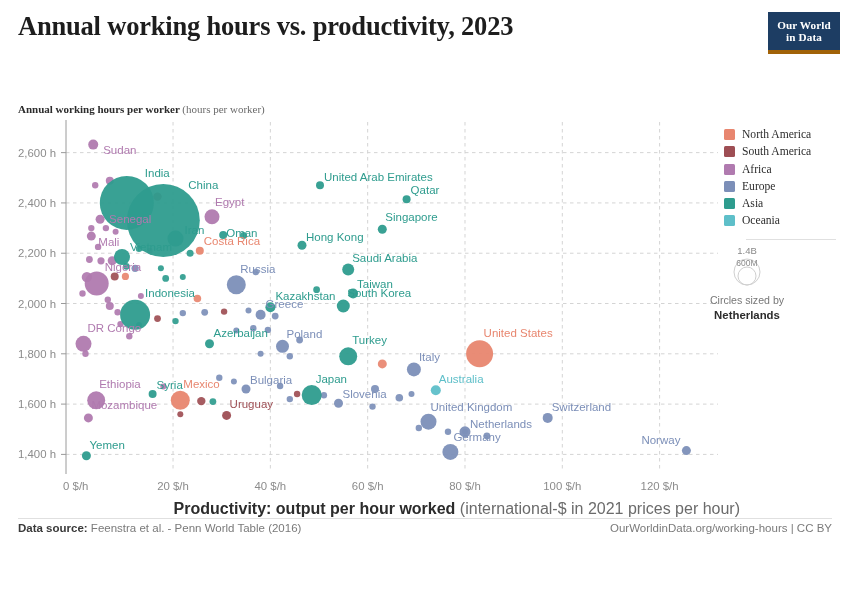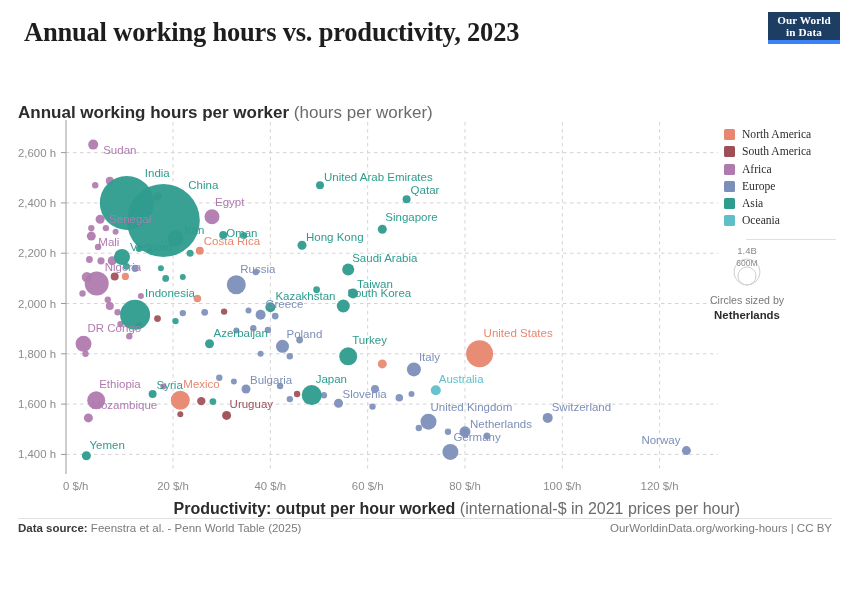--- a/index.html
+++ b/index.html
@@ -13,42 +13,42 @@
     position:relative;
     -webkit-font-smoothing:antialiased;
   }
   .root{position:relative;width:850px;height:600px;}
 
   
   .header{position:absolute;left:18px;top:12px;width:740px;}
   .title{
     font-family:"Liberation Serif", serif;
     font-size:26.5px;font-weight:700;color:#1d1d1d;
-    letter-spacing:-0.2px;line-height:1.1;margin:6px;
+    letter-spacing:-0.2px;line-height:1.1;margin:0;
   }
   .subtitle{
     margin-top:9px;font-size:13.3px;line-height:1.42;
     color:#5b5b5b;max-width:725px;font-weight:400;
   }
   .owid-logo{
     position:absolute;right:10px;top:12px;
-    width:72px;height:32px;background:#1d3d63;
-    border-bottom:4px solid #3b82f6;
+    width:72px;height:42px;background:#1d3d63;
+    border-bottom:4px solid #a16207;
     box-sizing:border-box;
     display:flex;flex-direction:column;align-items:center;justify-content:center;
     line-height:1.08;
   }
   .owid-logo span{
     color:#fff;font-size:11.2px;font-weight:700;
     font-family:"Liberation Serif", serif;letter-spacing:0.1px;
   }
 
   
   .yaxis-title{
-    position:absolute;left:18px;top:103px;font-size:17px;color:#2c2c2c;font-weight:700;
+    position:absolute;left:18px;top:103px;font-size:11px;color:#2c2c2c;font-weight:700;font-family:Liberation Serif, serif;
   }
   .yaxis-title .unit{font-weight:400;color:#6b6b6b;}
   .xaxis-title{
     position:absolute;left:0;top:500px;width:740px;text-align:right;
     font-size:16px;color:#2c2c2c;font-weight:700;
   }
   .xaxis-title .unit{font-weight:400;color:#6b6b6b;}
 
   
   .plot{position:absolute;left:0;top:0;width:850px;height:600px;pointer-events:none;}
@@ -333,19 +333,19 @@
     <div class="size-cap">
       <span>Circles sized by</span>
       <b>Netherlands</b>
     </div>
   </div>
 
   <div class="foot-sep"></div>
   <div class="footer">
     <div class="foot-row">
       <div class="foot-line">
-        <b>Data source:</b><span> Feenstra et al. - Penn World Table (2025)</span>
+        <b>Data source:</b><span> Feenstra et al. - Penn World Table (2016)</span>
       </div>
       <div class="foot-right">OurWorldinData.org/working-hours | CC BY</div>
     </div>
   </div>
 
 </div>
 
 </body></html>

